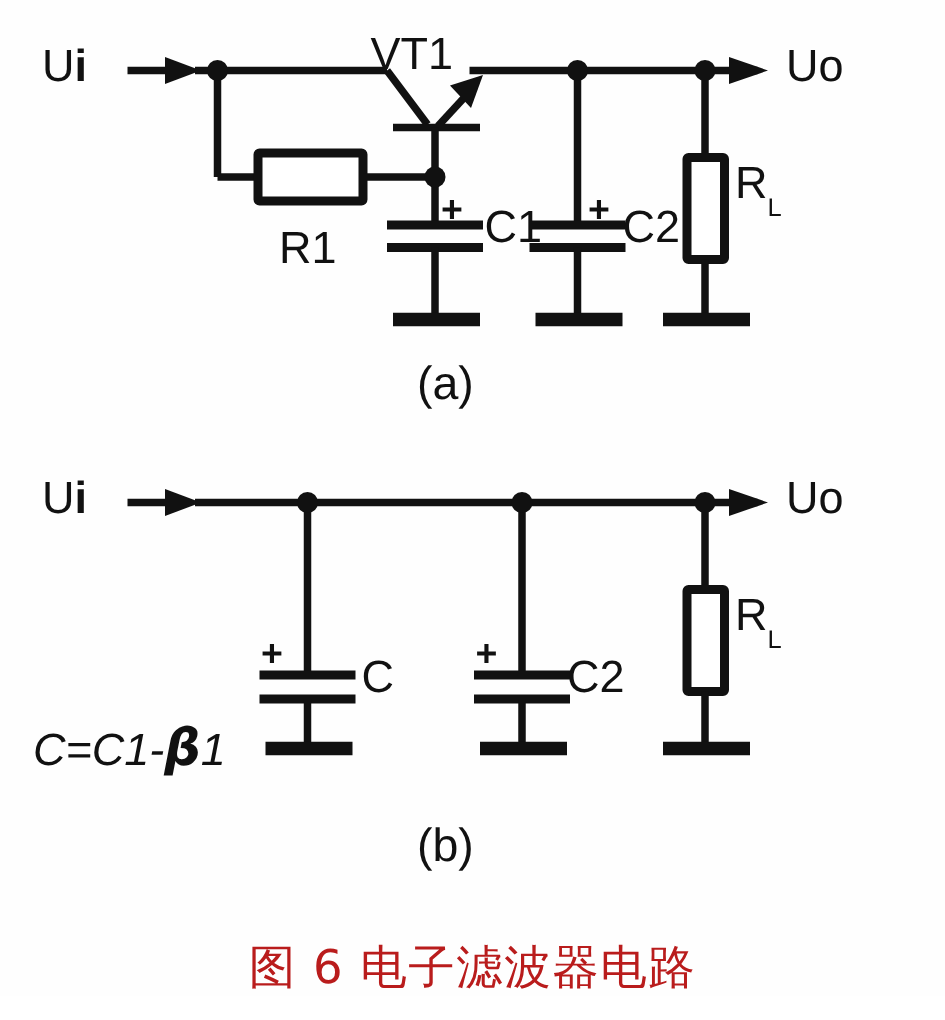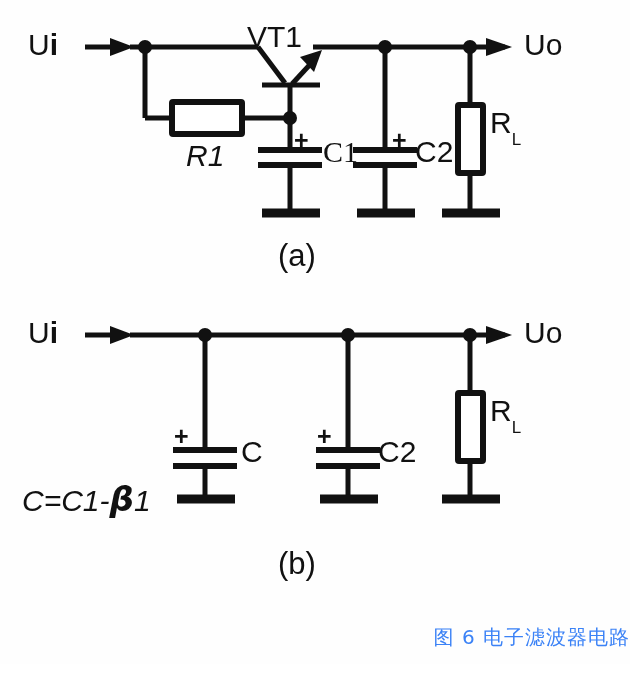--- a/index.html
+++ b/index.html
@@ -92,23 +92,23 @@
   }
   .lbl-formula .beta {
     font-size: 34px;
     font-weight: 700;
     font-family: "DejaVu Sans", sans-serif;
   }
   .caption {
     position: absolute;
     left: 0;
     width: 630px;
-    text-align: right;
-    font-size: 20px;
-    color: #3b82f6;
+    text-align: center;
+    font-size: 31px;
+    color: #b91c1c;
     font-family: "DejaVu Sans", sans-serif;
     letter-spacing: 1px;
   }
 </style>
 </head>
 <body>
 
 <div id="figure-root">
 
   <svg class="circuit-svg" viewBox="0 0 630 680">
@@ -205,25 +205,25 @@
   <div class="lbl lbl-u" style="left:28px; top:30px;">
     <span>U</span><b>i</b>
   </div>
 
   <div class="lbl lbl-u" style="left:524px; top:30px;">
     <span>U</span><span>o</span>
   </div>
 
   <div class="lbl lbl-vt" style="left:247px; top:6px;margin-top:16px;">VT1</div>
 
-  <div class="lbl lbl-comp" style="left:186px; top:141px;font-style:italic;">R1</div>
+  <div class="lbl lbl-comp" style="left:186px; top:151px;">R1</div>
 
   <div class="lbl lbl-plus" style="left:294px; top:128px;">+</div>
 
-  <div class="lbl lbl-comp" style="left:323px; top:137px;font-family:Liberation Serif, serif;">C1</div>
+  <div class="lbl lbl-comp" style="left:323px; top:137px;">C1</div>
 
   <div class="lbl lbl-plus" style="left:392px; top:128px;">+</div>
 
   <div class="lbl lbl-comp" style="left:415px; top:137px;">C2</div>
 
   <div class="lbl lbl-comp" style="left:490px; top:108px;">
     <span>R</span><span class="lbl-sub">L</span>
   </div>
 
   <div class="lbl lbl-panel" style="left:278px; top:240px;">(a)</div>

